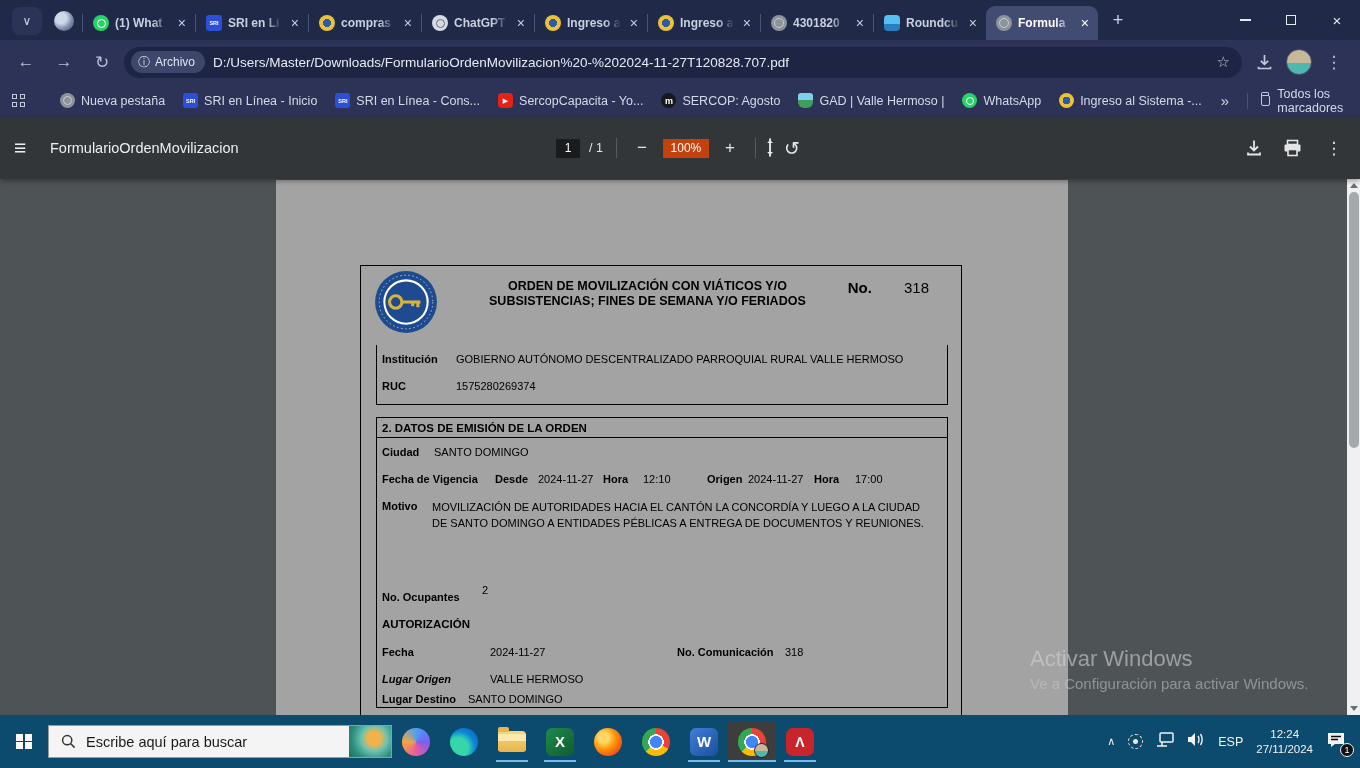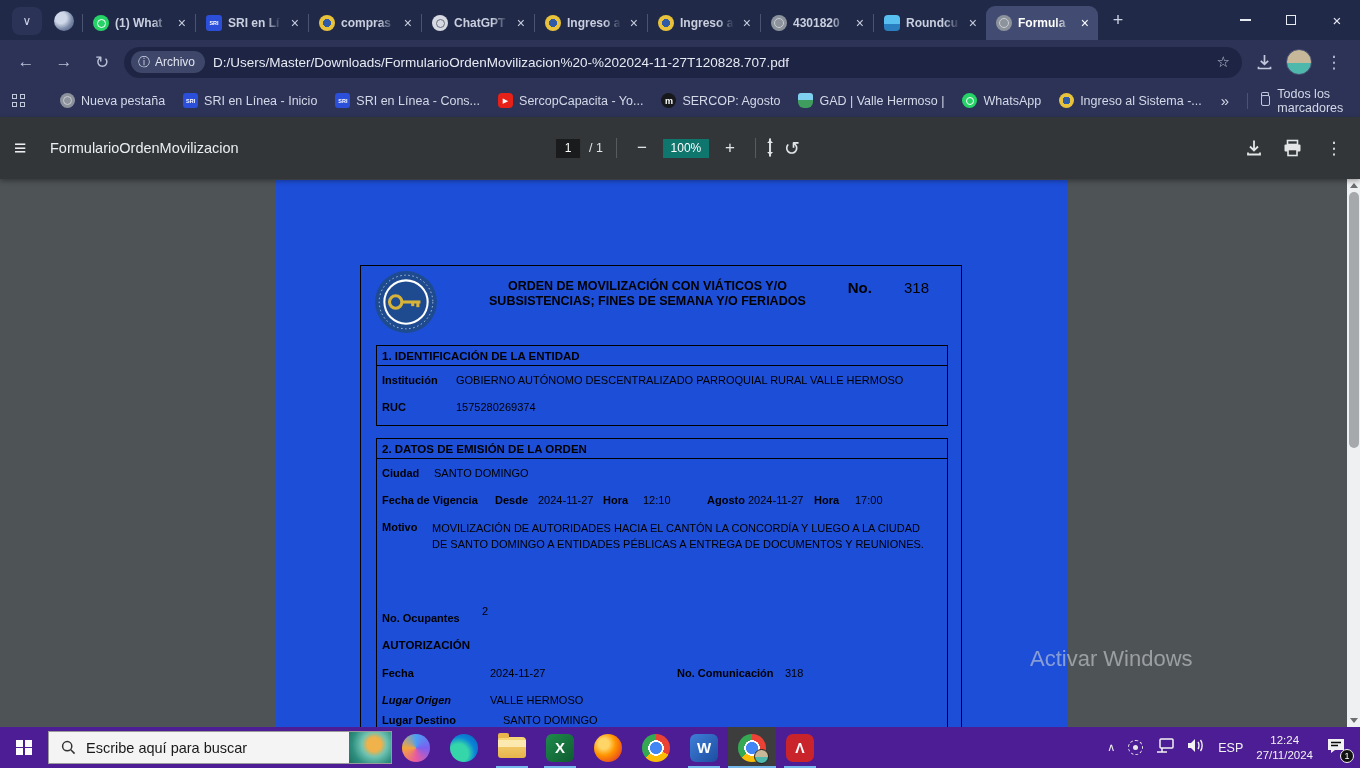--- a/index.html
+++ b/index.html
@@ -67,31 +67,31 @@
 
   
   .pdfbar { height:62px; background:#323639; display:flex; align-items:center; padding:0 14px; color:#eceeef; flex:0 0 auto; position:relative; box-shadow:0 2px 5px rgba(0,0,0,.35); z-index:3; }
   .pdfbar .ham { font-size:21px; width:36px; }
   .pdftitle { font-size:14.5px; }
   .pdfcenter { position:absolute; left:50%; transform:translateX(-50%); display:flex; align-items:center; gap:9px; }
   .pgbox { width:24px; height:19px; background:#191b1c; color:#fff; font-size:12px; display:flex; align-items:center; justify-content:center; }
   .pgtotal { font-size:12.5px; color:#e3e5e6; }
   .psep { width:1px; height:20px; background:#5a5e61; margin:0 4px; }
   .pbtn { font-size:17px; color:#e3e5e6; width:24px; text-align:center; }
-  .zoombox { width:46px; height:19px; background:#0f766e; color:#fff; font-size:12px; display:flex; align-items:center; justify-content:center; }
+  .zoombox { width:46px; height:19px; background:#c2410c; color:#fff; font-size:12px; display:flex; align-items:center; justify-content:center; }
   .fitic { width:15px; height:19px; border:1.6px solid #e3e5e6; border-radius:2px; position:relative; }
   .fitic::before, .fitic::after { content:""; position:absolute; left:50%; transform:translateX(-50%); border:3px solid transparent; }
   .fitic::before { top:1px; border-bottom-color:#e3e5e6; border-top:none; }
   .fitic::after { bottom:1px; border-top-color:#e3e5e6; border-bottom:none; }
   .pdfright { margin-left:auto; display:flex; align-items:center; gap:20px; }
   .pdfright svg { display:block; }
 
   
   .pdfarea { flex:1; position:relative; background:#4e5356; overflow:hidden; }
-  .page { position:absolute; left:276px; top:1px; width:792px; height:560px; background:#1d4ed8; }
+  .page { position:absolute; left:276px; top:1px; width:792px; height:560px; background:#a3a3a3; }
   .formbox { position:absolute; left:84px; top:85px; width:602px; height:600px; border:1.6px solid #000; color:#000; }
   .fhead { display:flex; padding:3px 10px 4px 12px; }
   .logo { width:66px; height:66px; flex:0 0 auto; }
   .ftitle { flex:1; text-align:center; font-weight:bold; font-size:12.5px; line-height:1.17; padding:10px 6px 0 14px; max-width:370px; margin:0 auto; }
   .fno { display:flex; gap:32px; padding:10px 22px 0 0; }
   .fno .nolab { font-weight:bold; font-size:15px; }
   .fno .noval { font-size:15px; }
   .sec { margin:6px 13px 0 15px; }
   .sech { border:1.6px solid #000; font-weight:bold; font-size:11.5px; padding:4px 5px 3px; }
   .secb { border:1.6px solid #000; border-top:none; padding:8px 5px 2px; font-size:11px; }
@@ -109,21 +109,21 @@
   .watermark .wl1 { font-size:22px; }
   .watermark .wl2 { font-size:15px; margin-top:3px; color:rgba(196,200,205,.55); }
 
   .vscroll { position:absolute; right:0; top:0; bottom:0; width:13px; background:#eff0f1; }
   .varr { position:absolute; left:50%; transform:translateX(-50%); width:0; height:0; border-left:4px solid transparent; border-right:4px solid transparent; }
   .varr.up { top:4px; border-bottom:5px solid #6b6f72; }
   .varr.down { bottom:4px; border-top:5px solid #6b6f72; }
   .vthumb { position:absolute; left:1.5px; width:10px; top:13px; height:256px; background:#a6a9ab; border-radius:5px; }
 
   
-  .taskbar { height:41px; background:#4c1d95; display:flex; align-items:center; flex:0 0 auto; }
+  .taskbar { height:53px; background:#0c4a6e; display:flex; align-items:center; flex:0 0 auto; }
   .startbtn { width:48px; height:41px; display:flex; align-items:center; justify-content:center; }
   .winlogo { width:16px; height:16px; display:grid; grid-template-columns:7px 7px; grid-template-rows:7px 7px; gap:1.6px; }
   .winlogo i { background:#fdfdfd; display:block; }
   .tsearch { width:344px; height:33px; background:#f4f4f4; border:1px solid #9a9a9a; display:flex; align-items:center; gap:10px; padding-left:12px; color:#1a1a1a; font-size:14.5px; overflow:hidden; }
   .tsearch .simg { margin-left:auto; width:42px; height:31px; background:radial-gradient(circle at 60% 40%, #f0b24a 0 22%, #6fc3b2 40%, #2e8f7f 70%, #1f6e61 100%); }
   .tapp { width:48px; height:41px; display:flex; align-items:center; justify-content:center; position:relative; }
   .tapp.open::after { content:""; position:absolute; bottom:0; left:8px; right:8px; height:2.5px; background:#76b9ed; }
   .tapp.active { background:#3d3d3d; }
   .tapp.active::after { left:0; right:0; }
   .ic28 { width:28px; height:28px; border-radius:6px; display:flex; align-items:center; justify-content:center; color:#fff; font-weight:bold; font-size:15px; }
@@ -353,21 +353,20 @@
             <circle cx="32" cy="32" r="26" fill="none" stroke="#ffffff" stroke-width="0.6" stroke-dasharray="1.5 2.5"></circle>
           </svg>
           <div class="ftitle">ORDEN DE MOVILIZACIÓN CON VIÁTICOS Y/O SUBSISTENCIAS; FINES DE SEMANA Y/O FERIADOS</div>
           <div class="fno">
             <span class="nolab">No.</span>
             <span class="noval">318</span>
           </div>
         </div>
 
         <div class="sec">
-          <div class="sech">1. IDENTIFICACIÓN DE LA ENTIDAD</div>
           <div class="secb">
             <div class="frow">
               <span class="lb w74">Institución</span>
               <span>GOBIERNO AUTÓNOMO DESCENTRALIZADO PARROQUIAL RURAL VALLE HERMOSO</span>
             </div>
             <div class="frow" style="margin-bottom:10px;">
               <span class="lb w74">RUC</span>
               <span>1575280269374</span>
             </div>
           </div>
@@ -379,21 +378,21 @@
             <div class="frow">
               <span class="lb w52">Ciudad</span>
               <span>SANTO DOMINGO</span>
             </div>
             <div class="frow vig">
               <span class="lb" style="width:113px;">Fecha de Vigencia</span>
               <span class="lb" style="width:43px;">Desde</span>
               <span style="width:65px;">2024-11-27</span>
               <span class="lb" style="width:40px;">Hora</span>
               <span style="width:64px;">12:10</span>
-              <span class="lb" style="width:41px;">Agosto</span>
+              <span class="lb" style="width:41px;">Origen</span>
               <span style="width:66px;">2024-11-27</span>
               <span class="lb" style="width:41px;">Hora</span>
               <span>17:00</span>
             </div>
             <div class="frow" style="margin-bottom:0;">
               <span class="lb" style="width:50px;">Motivo</span>
               <span class="motivo-val">MOVILIZACIÓN DE AUTORIDADES HACIA EL CANTÓN LA CONCORDÍA Y LUEGO A LA CIUDAD DE SANTO DOMINGO A ENTIDADES PÉBLICAS A ENTREGA DE DOCUMENTOS Y REUNIONES.</span>
             </div>
             <div class="gapbox"></div>
             <div class="frow">
@@ -405,30 +404,31 @@
               <span class="lb" style="width:108px;">Fecha</span>
               <span style="width:187px;">2024-11-27</span>
               <span class="lb" style="width:108px;">No. Comunicación</span>
               <span>318</span>
             </div>
             <div class="frow" style="margin-bottom:8px;">
               <span class="lb" style="width:108px;font-style:italic;">Lugar Origen</span>
               <span>VALLE HERMOSO</span>
             </div>
             <div class="frow" style="margin-bottom:0;">
-              <span class="lb" style="width:121px;">Lugar Destino</span>
+              <span class="lb" style="width:86px;">Lugar Destino</span>
               <span>SANTO DOMINGO</span>
             </div>
           </div>
         </div>
       </div>
     </div>
 
     <div class="watermark">
       <div class="wl1">Activar Windows</div>
+      <div class="wl2">Ve a Configuración para activar Windows.</div>
     </div>
 
     <div class="vscroll">
       <span class="varr up"></span>
       <span class="vthumb"></span>
       <span class="varr down"></span>
     </div>
   </div>
 
   <div class="taskbar">

